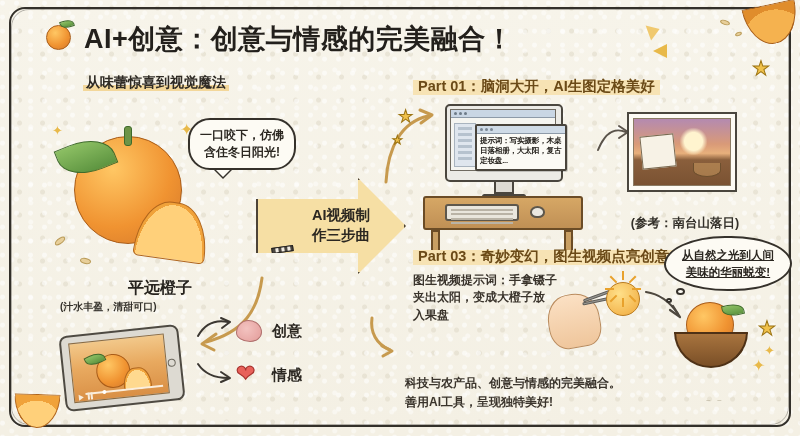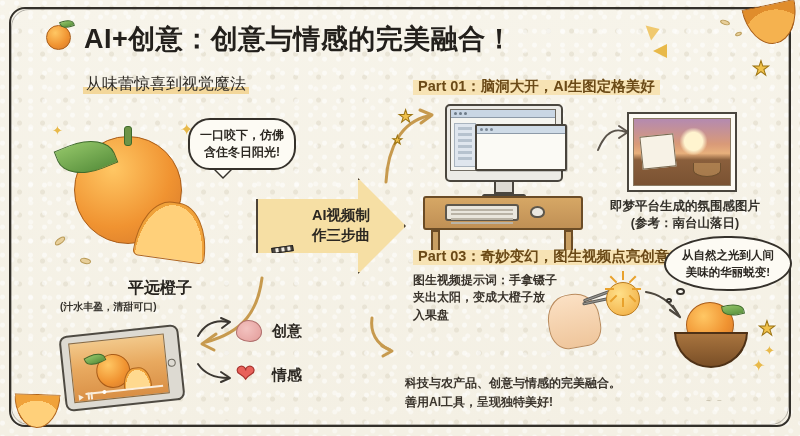--- a/index.html
+++ b/index.html
@@ -38,21 +38,21 @@
   }
 
   .abs { position: absolute; }
 
   
   .title {
     font-size: 27px; font-weight: bold; color: #23201c;
     letter-spacing: 0.5px; white-space: nowrap;
   }
   .subtitle {
-    font-size: 16px; font-weight: normal; color: #2e2a24;
+    font-size: 14px; font-weight: bold; color: #2e2a24;
     white-space: nowrap;
     background: linear-gradient(transparent 62%, #f3d79a 62%, #f3d79a 97%, transparent 97%);
     padding: 0 3px;
   }
   .parthead {
     font-size: 14.5px; font-weight: bold; color: #6b4a17;
     white-space: nowrap;
     background: linear-gradient(transparent 18%, #f7e3b4 18%, #f7e3b4 92%, transparent 92%);
     padding: 1px 5px;
     border-radius: 2px;
@@ -96,21 +96,21 @@
     border: 7px solid transparent;
     border-top-color: #fdfbf4;
   }
 
   .thought {
     background: #fdfbf4;
     border: 2px solid #35312b;
     border-radius: 48% 48% 46% 50% / 52% 50% 50% 48%;
     padding: 9px 12px;
     font-size: 11.5px; font-weight: bold; color: #2b2721;
-    line-height: 1.45; text-align: center; white-space: pre-line;
+    line-height: 1.45; text-align: center; white-space: pre-line; text-decoration: underline;
   }
   .dot { position: absolute; background: #fdfbf4; border: 2px solid #35312b; border-radius: 50%; }
 
   
   .bigarrow {
     width: 150px; height: 96px;
     background: #f6dfa4;
     border: 2px solid #4c4337;
     clip-path: polygon(0% 22%, 68% 22%, 68% 0%, 100% 50%, 68% 100%, 68% 78%, 0% 78%);
     display: flex; align-items: center; justify-content: flex-start;
@@ -425,20 +425,23 @@
               <i></i>
               <i></i>
               <i></i>
           </div>
           <div class="dialog">
             <div class="dlg-bar">
               <span class="tdot"></span>
                 <span class="tdot"></span>
                 <span class="tdot"></span>
             </div>
+            <div class="dlg-txt">提示词：写实摄影，木桌
+日落相册，大太阳，复古
+定妆盘...</div>
           </div>
         </div>
       </div>
       <div class="mon-neck"></div>
       <div class="mon-foot"></div>
     </div>
     <div class="abs" style="left:0px; top:92px;">
       <div class="desk">
         <div class="keyboard">
           <i></i>
@@ -462,21 +465,20 @@
     <div class="picframe">
       <div class="picinner">
         <div class="polaroid">
           <i></i>
         </div>
         <div class="bowl-sm"></div>
       </div>
     </div>
   </div>
 
-  <div class="abs cap" style="left:600px; top:198px; width:170px;">即梦平台生成的氛围感图片</div>
   <div class="abs cap" style="left:600px; top:215px; width:170px;">(参考：南台山落日)</div>
 
   <div class="abs parthead" style="left:413px; top:246px;">Part 03：奇妙变幻，图生视频点亮创意</div>
 
   <div class="abs body-txt" style="left:413px; top:272px;">图生视频提示词：手拿镊子
 夹出太阳，变成大橙子放
 入果盘</div>
 
   <div class="abs" style="left:538px; top:268px; width:110px; height:84px;">
     <div class="abs hand" style="left:10px; top:26px; width:52px; height:54px;

